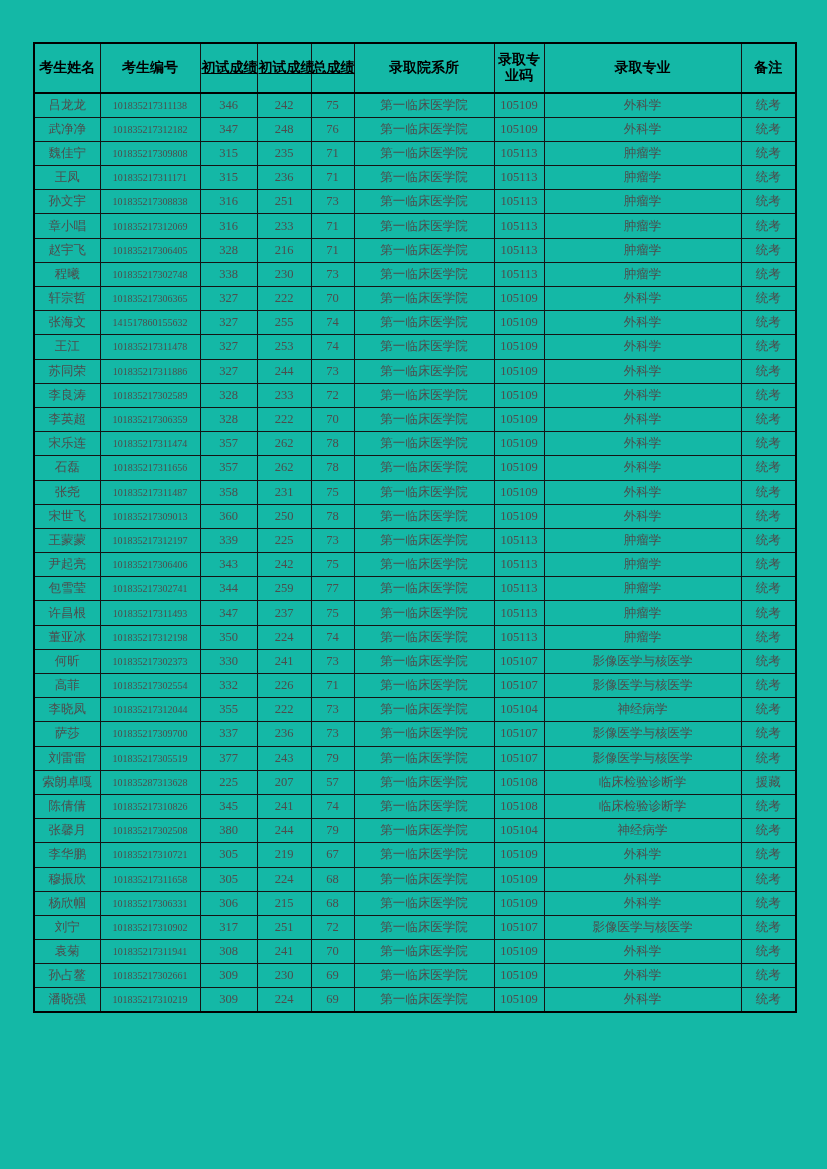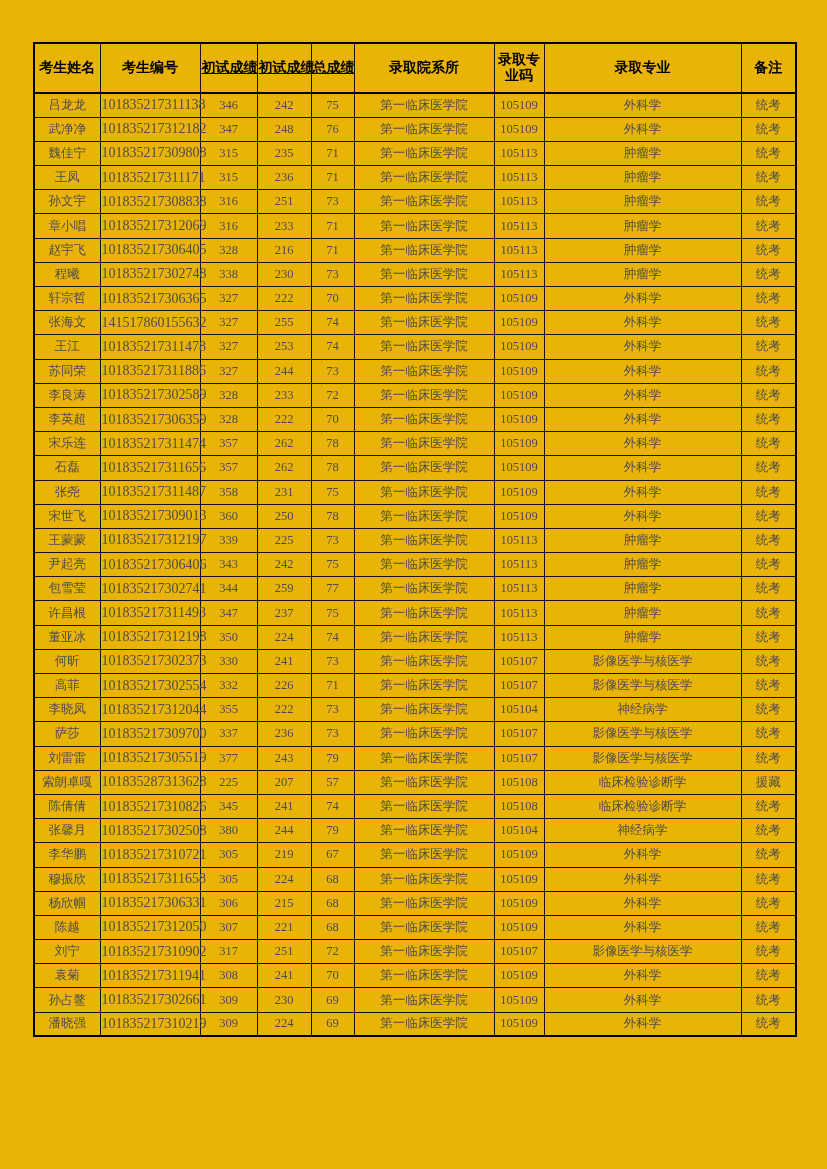--- a/index.html
+++ b/index.html
@@ -5,21 +5,21 @@
   * { box-sizing: border-box; }
   html, body {
     margin: 0; padding: 0;
     background: #ffffff;
     width: 827px; height: 1169px;
     font-family: "Liberation Serif", "DejaVu Serif", serif;
   }
   .page {
     position: relative;
     width: 827px; height: 1169px;
-    background: #eab308;
+    background: #14b8a6;
     overflow: hidden;
   }
   table.admission {
     position: absolute;
     left: 33px; top: 42px;
     width: 762px;
     border-collapse: collapse;
     table-layout: fixed;
   }
   table.admission th, table.admission td {
@@ -39,21 +39,21 @@
     border-bottom: 2px solid #000 !important;
   }
   thead th.nowrap { white-space: nowrap; text-decoration: underline; }
   tbody tr { height: 24.2px; }
   tbody td {
     color: #4d4d4d;
     font-size: 12.5px;
     white-space: nowrap;
   }
   tbody td.num { font-size: 12.5px; letter-spacing: 0; }
-  tbody td.id  { font-size: 14px; }
+  tbody td.id  { font-size: 10px; }
 </style>
 </head>
 <body>
 
 <div class="page">
   <table class="admission">
     <colgroup>
       <col style="width:66px">
       <col style="width:100px">
       <col style="width:57px">
@@ -446,31 +446,20 @@
           <td class="id">101835217306331</td>
           <td class="num">306</td>
           <td class="num">215</td>
           <td class="num">68</td>
           <td>第一临床医学院</td>
           <td class="num">105109</td>
           <td>外科学</td>
           <td>统考</td>
         </tr>
         <tr>
-          <td>陈越</td>
-          <td class="id">101835217312050</td>
-          <td class="num">307</td>
-          <td class="num">221</td>
-          <td class="num">68</td>
-          <td>第一临床医学院</td>
-          <td class="num">105109</td>
-          <td>外科学</td>
-          <td>统考</td>
-        </tr>
-        <tr>
           <td>刘宁</td>
           <td class="id">101835217310902</td>
           <td class="num">317</td>
           <td class="num">251</td>
           <td class="num">72</td>
           <td>第一临床医学院</td>
           <td class="num">105107</td>
           <td>影像医学与核医学</td>
           <td>统考</td>
         </tr>

